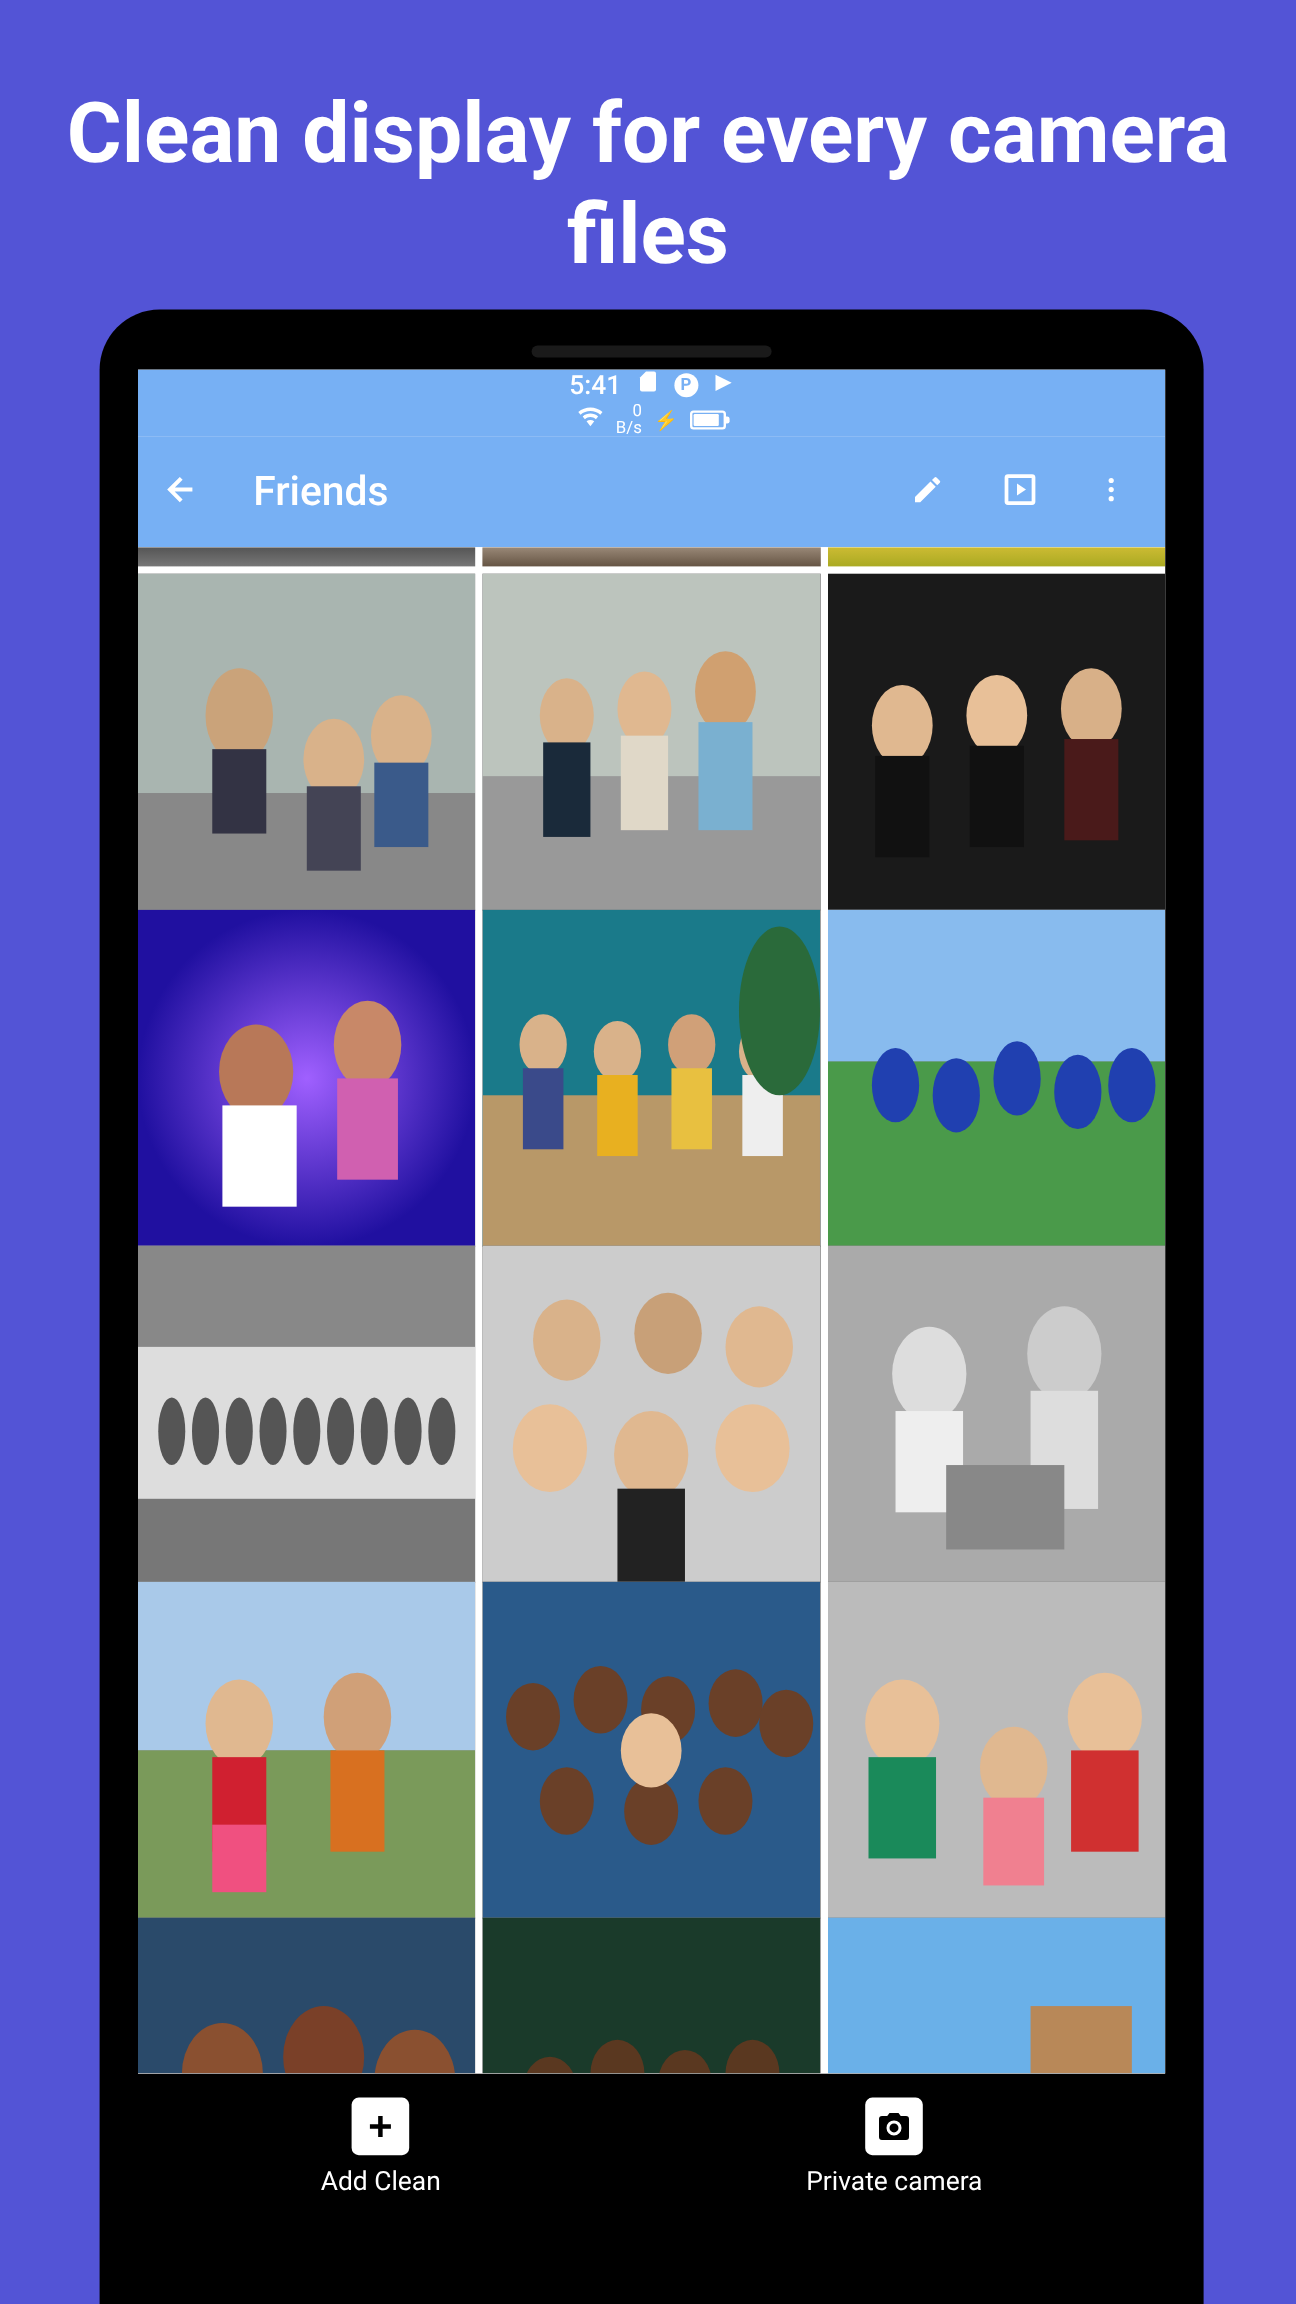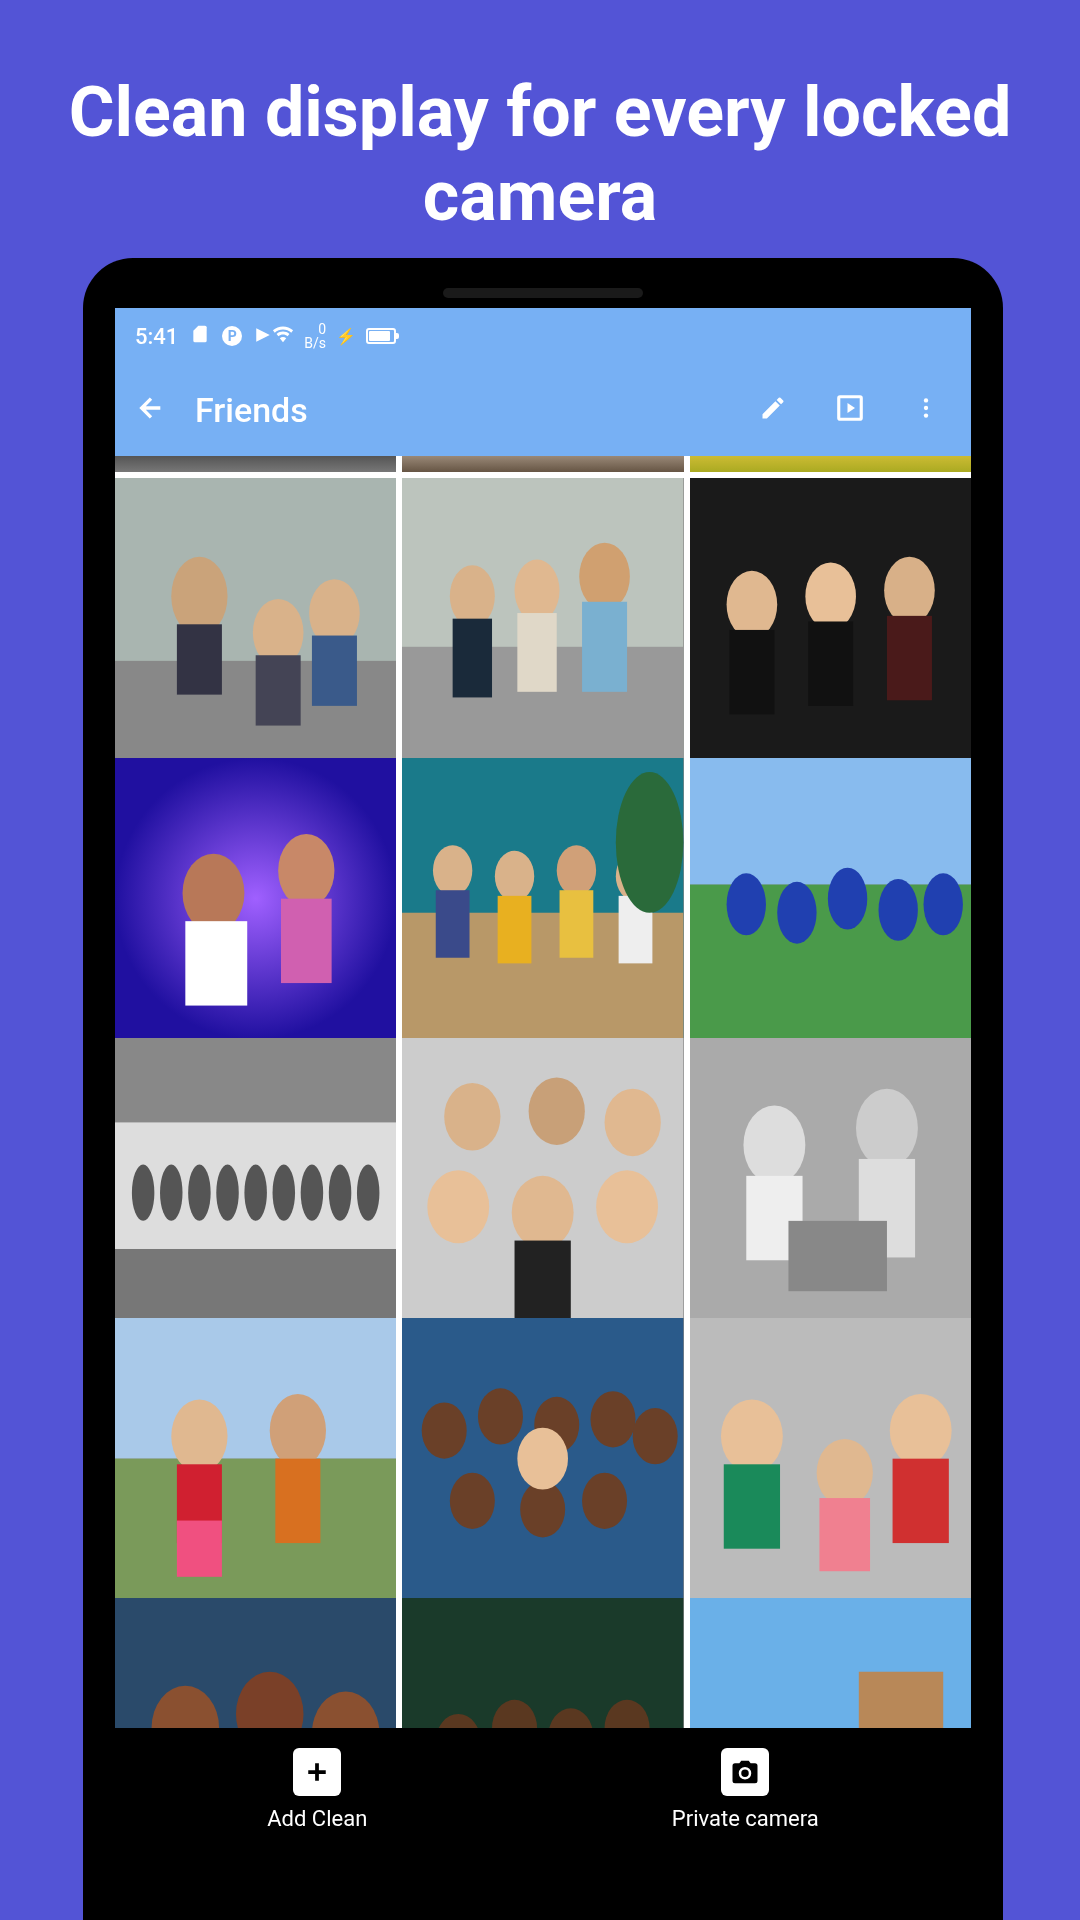--- a/index.html
+++ b/index.html
@@ -45,24 +45,25 @@
     background: #fff;
     overflow: hidden;
     display: flex;
     flex-direction: column;
   }
   .status-bar {
     height: 56px;
     background: #77b0f4;
     display: flex;
     align-items: center;
-    justify-content: flex-start;
+    justify-content: space-between;
     padding: 0 20px;
     color: #fff;
     font-size: 22px;
+    flex-direction: column;
   }
   .status-left { display: flex; align-items: center; gap: 12px; }
   .status-right { display: flex; align-items: center; gap: 10px; }
   .status-time { font-weight: 500; }
   .status-p {
     background: #fff;
     color: #77b0f4;
     width: 20px; height: 20px;
     border-radius: 50%;
     display: flex; align-items: center; justify-content: center;
@@ -97,21 +98,21 @@
     align-items: center;
     padding: 0 20px;
     color: #fff;
     gap: 24px;
   }
   .back-btn { cursor: pointer; }
   .app-title {
     font-size: 34px;
     font-weight: 500;
     flex: 1;
-    margin-left: 4px;
+    margin-left: 20px;
   }
   .toolbar-icon { cursor: pointer; margin: 0 12px; }
   .photo-grid {
     flex: 1;
     display: grid;
     grid-template-columns: 1fr 1fr 1fr;
     gap: 6px;
     background: #fff;
     overflow: hidden;
   }
@@ -152,21 +153,21 @@
     display: flex;
     align-items: center;
     justify-content: center;
     color: #000;
   }
   .action-label { font-size: 22px; }
 </style>
 </head>
 <body>
 
-<div class="promo-title">Clean display for every locked camera</div>
+<div class="promo-title">Clean display for every camera files</div>
 
 <div class="phone-frame">
   <div class="speaker"></div>
   <div class="screen">
 
     <div class="status-bar">
       <div class="status-left">
         <span class="status-time">5:41</span>
         <span>
           <svg width="20" height="20" viewBox="0 0 24 24" fill="#fff">

